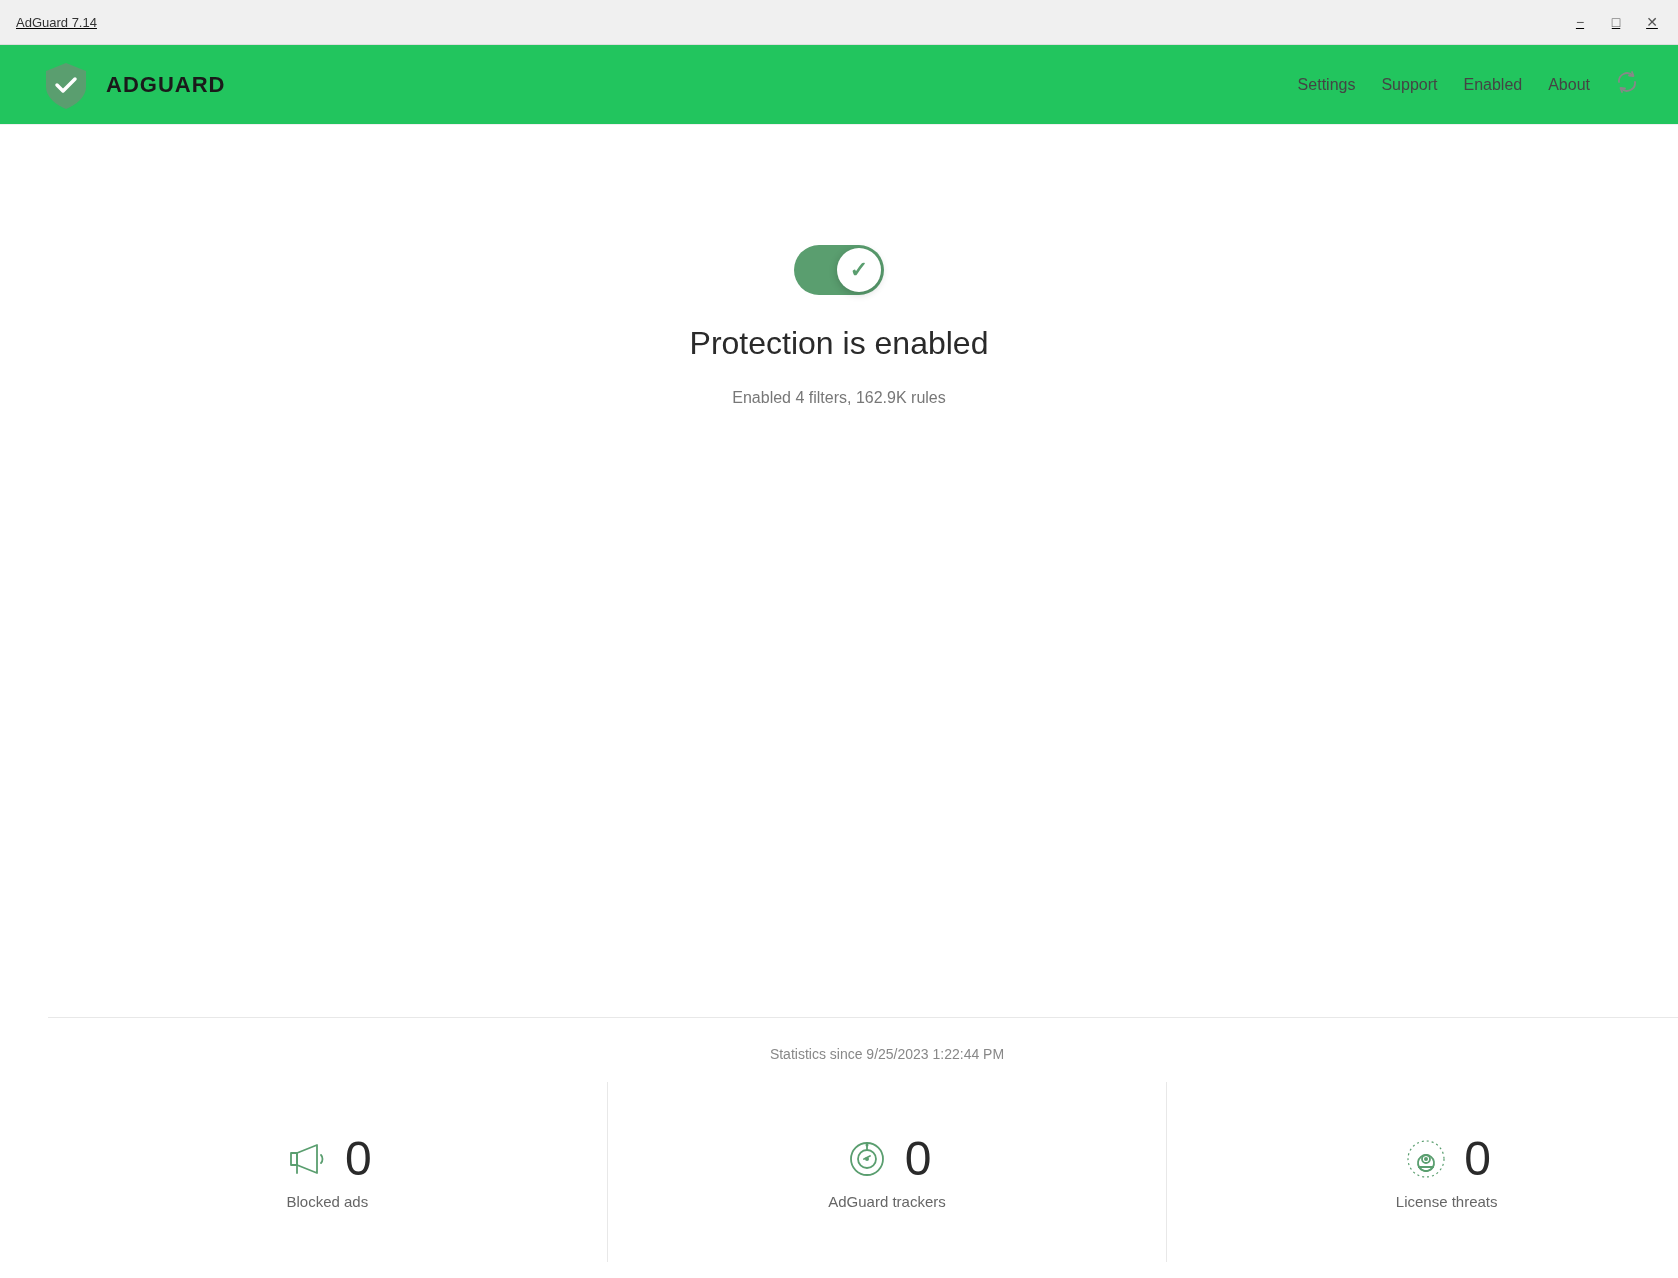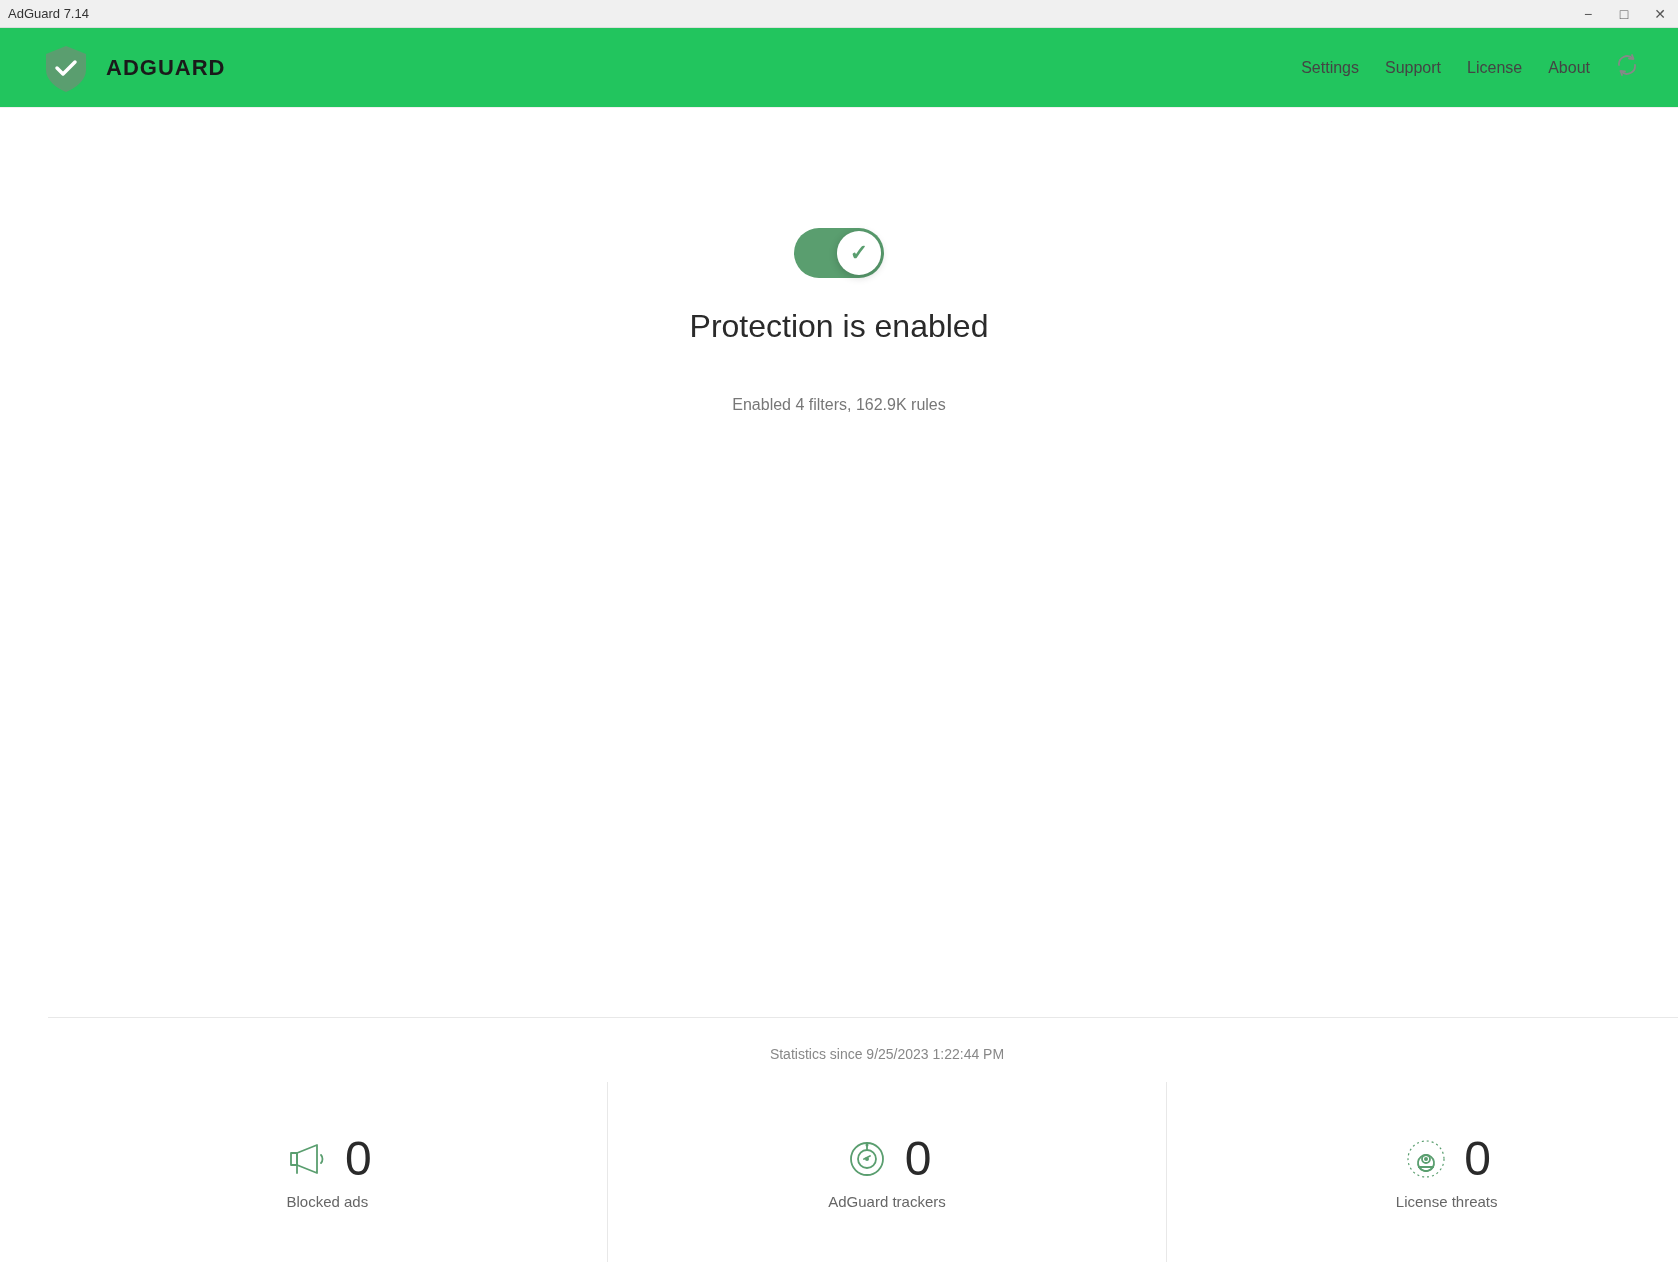--- a/index.html
+++ b/index.html
@@ -13,27 +13,28 @@
       height: 1278px;
       background: #ffffff;
       font-family: -apple-system, BlinkMacSystemFont, 'Segoe UI', sans-serif;
       overflow: hidden;
       position: relative;
     }
 
     
     .titlebar {
       width: 100%;
-      height: 28px;
+      height: 45px;
       background: #f0f0f0;
       display: flex;
       align-items: center;
       justify-content: space-between;
-      padding: 0 8px;
+      padding: 0 16px;
       border-bottom: 1px solid #ddd;
+      text-decoration: underline;
     }
 
     .titlebar-title {
       font-size: 13px;
       color: #333;
     }
 
     .titlebar-controls {
       display: flex;
       gap: 16px;
@@ -154,21 +155,20 @@
       font-weight: 400;
       color: #2a2a2a;
       margin-bottom: 27px;
       text-align: center;
     }
 
     .status-subtitle {
       font-size: 16px;
       color: #777;
       text-align: center;
-      margin-top: 24px;
     }
 
     
     .stats-section {
       width: 100%;
       position: absolute;
       bottom: 16px;
       margin-left: 48px;
     }
 
@@ -256,21 +256,21 @@
     <svg class="shield-logo" viewBox="0 0 52 52" fill="none" xmlns="http://www.w3.org/2000/svg">
       <path d="M26 4 L46 12 L46 28 C46 38 36 46 26 50 C16 46 6 38 6 28 L6 12 Z" fill="#5a9e6f"></path>
       <path d="M17 26 L23 32 L35 20" stroke="white" stroke-width="3.5" stroke-linecap="round" stroke-linejoin="round" fill="none"></path>
     </svg>
     <span class="logo-text">ADGUARD</span>
   </div>
 
   <div class="nav-area">
     <button class="nav-link">Settings</button>
     <button class="nav-link">Support</button>
-    <button class="nav-link">License</button>
+    <button class="nav-link">Enabled</button>
     <button class="nav-link">About</button>
     <button class="nav-refresh">
       <svg width="22" height="22" viewBox="0 0 22 22" fill="none" xmlns="http://www.w3.org/2000/svg">
         <path d="M19 11A8 8 0 0 1 5.4 17.5" stroke="#888" stroke-width="1.8" stroke-linecap="round" fill="none"></path>
         <path d="M3 11A8 8 0 0 1 16.6 4.5" stroke="#888" stroke-width="1.8" stroke-linecap="round" fill="none"></path>
         <path d="M16 1 L17.5 5 L13 4.5" stroke="#888" stroke-width="1.8" stroke-linecap="round" stroke-linejoin="round" fill="none"></path>
         <path d="M6 21 L4.5 17 L9 17.5" stroke="#888" stroke-width="1.8" stroke-linecap="round" stroke-linejoin="round" fill="none"></path>
       </svg>
     </button>
   </div>

